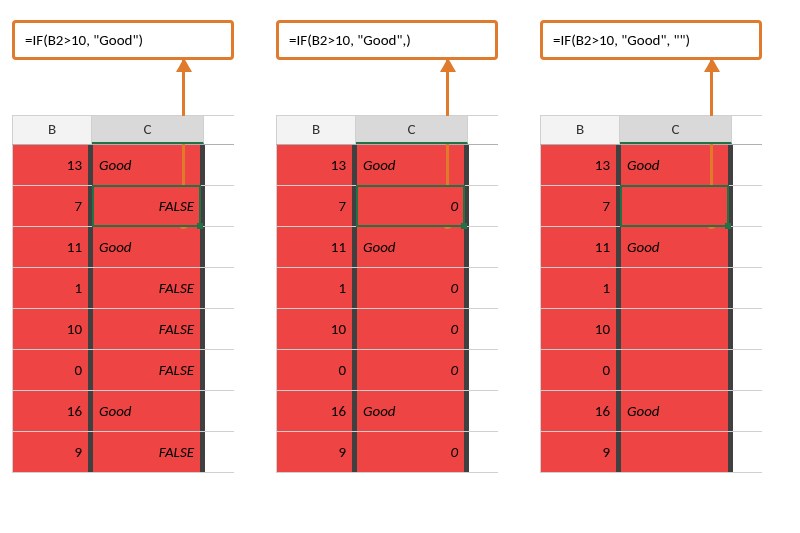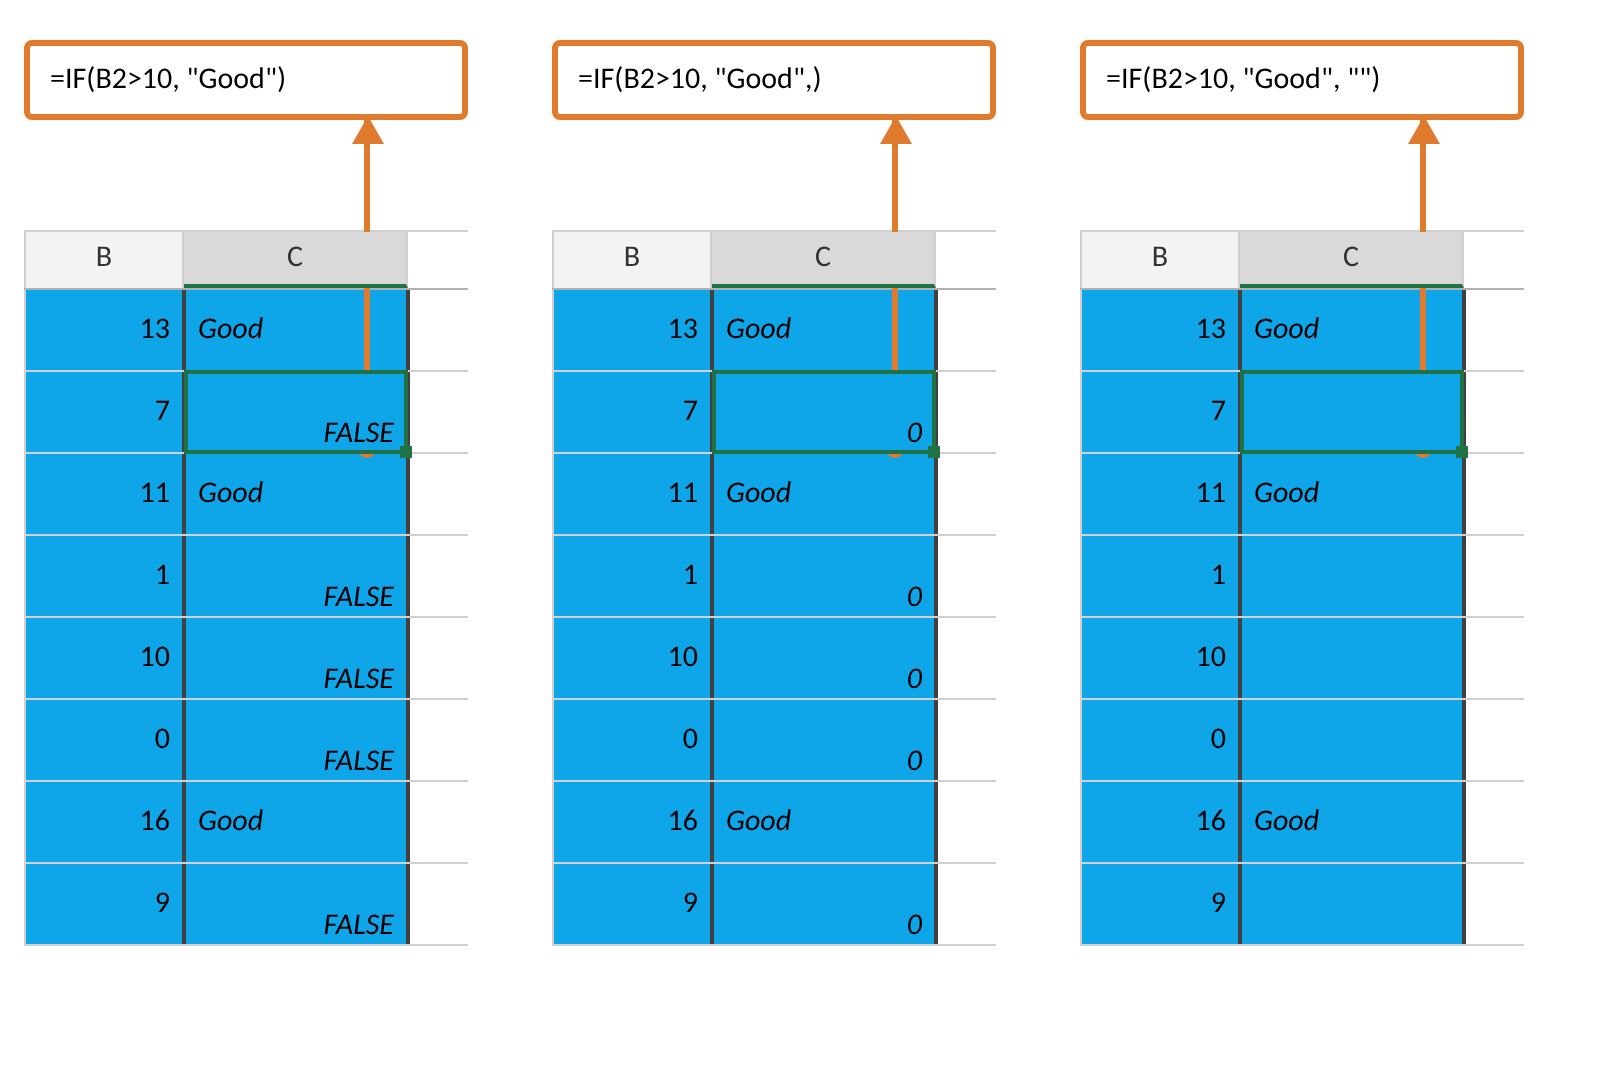--- a/index.html
+++ b/index.html
@@ -60,29 +60,29 @@
   .rows {
     border-left: 1px solid #d0d0d0;
   }
   .row {
     display: flex;
     height: 40px;
     border-bottom: 1px solid #d0d0d0;
   }
   .cell {
     box-sizing: border-box;
-    border-right: 2px solid #404040;
+    border-right: 5px solid #404040;
     display: flex;
     align-items: center;
     padding: 0 6px;
-    background: #0ea5e9;
+    background: #ef4444;
   }
   .cell.b { width: 80px; justify-content: flex-end; }
   .cell.c { width: 112px; font-style: italic; }
-  .cell.c.num { justify-content: flex-end; align-items: flex-end; }
+  .cell.c.num { justify-content: flex-end; }
   .cell.c.txt { justify-content: flex-start; }
   .selected {
     position: relative;
   }
   .selected::after {
     content: "";
     position: absolute;
     inset: -1px;
     border: 2px solid #217346;
     pointer-events: none;

